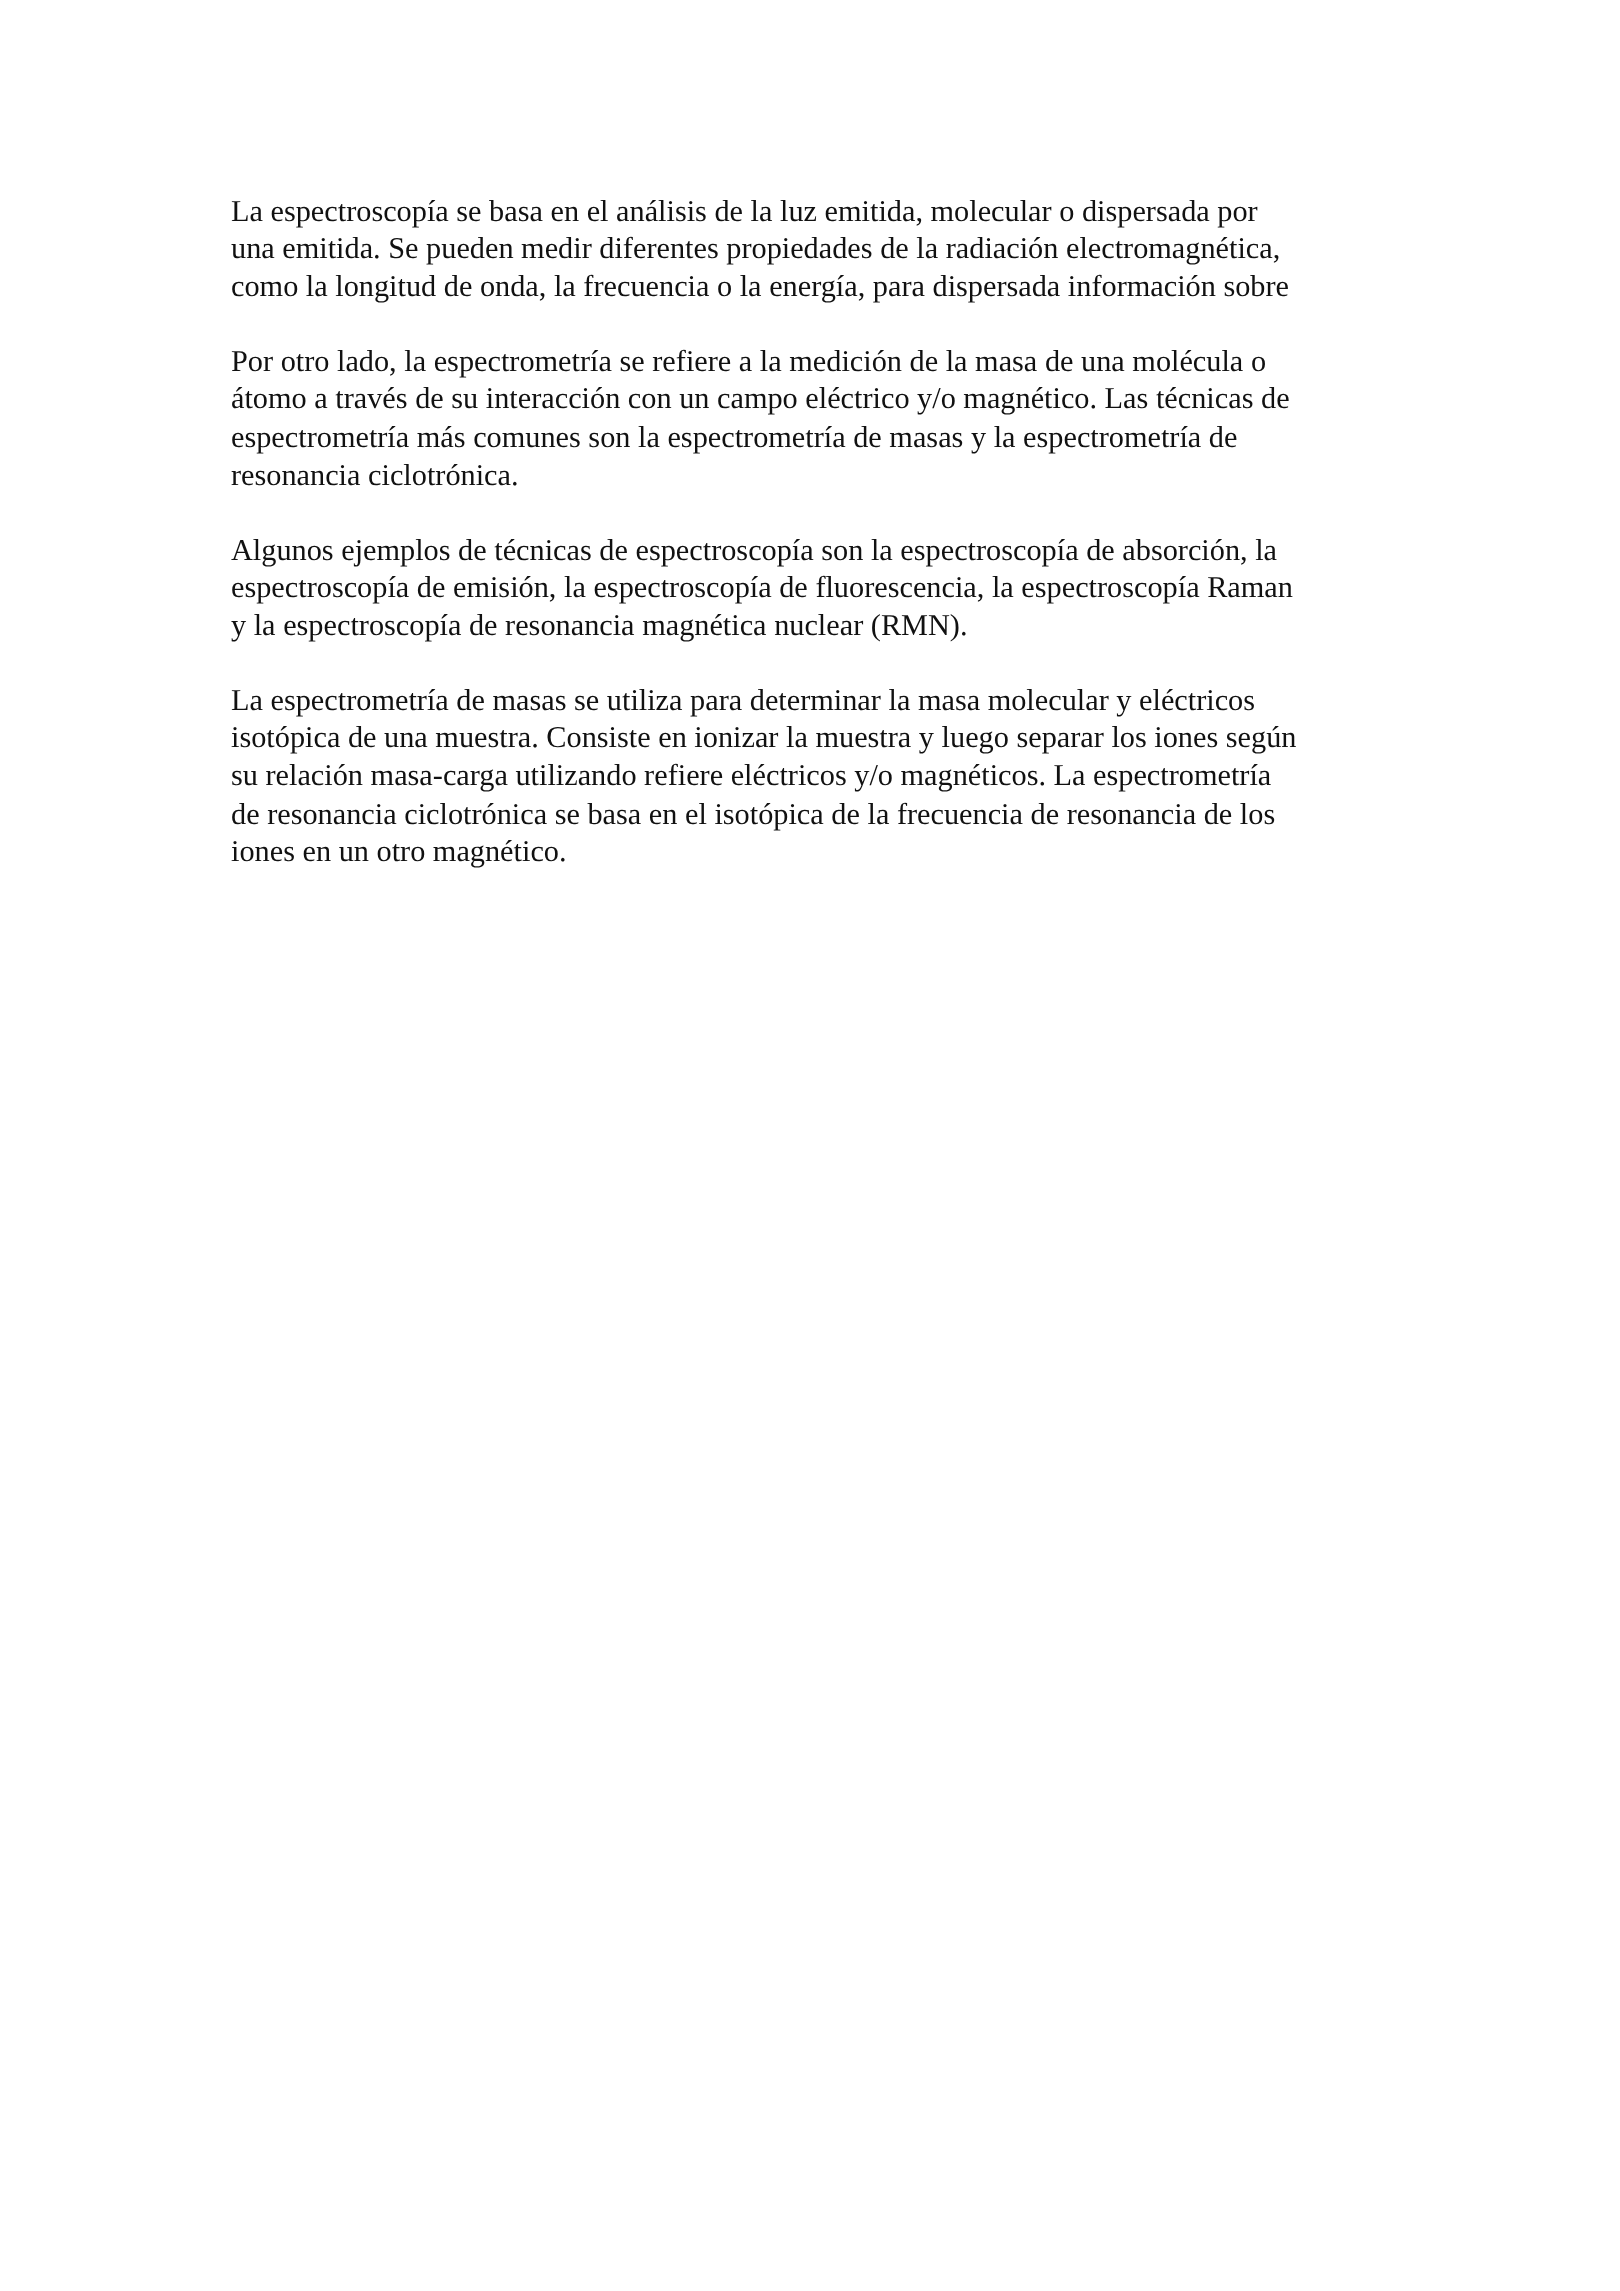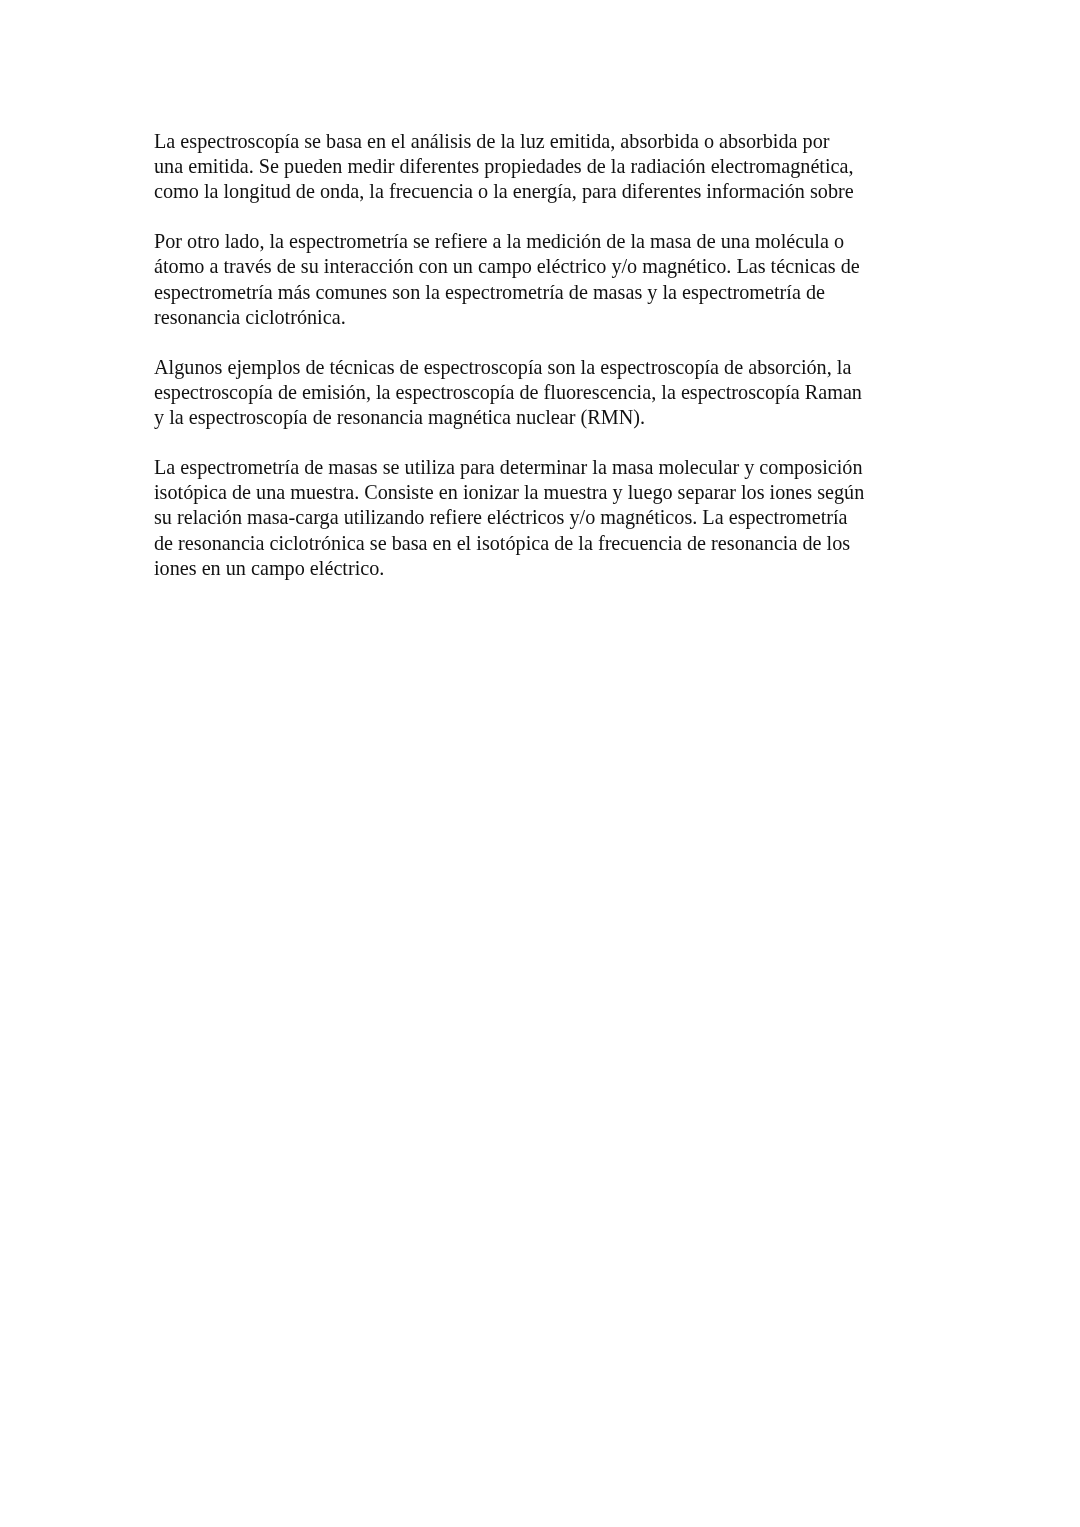--- a/index.html
+++ b/index.html
@@ -29,35 +29,35 @@
     .line {
       display: block;
       white-space: nowrap;
     }
   </style>
 </head>
 <body>
 
 <div class="page">
   <p class="para">
-    <span class="line">La espectroscopía se basa en el análisis de la luz emitida, absorbida o absorbida por</span>
+    <span class="line">La espectroscopía se basa en el análisis de la luz emitida, molecular o dispersada por</span>
     <span class="line">una emitida. Se pueden medir diferentes propiedades de la radiación electromagnética,</span>
-    <span class="line">como la longitud de onda, la frecuencia o la energía, para diferentes información sobre</span>
+    <span class="line">como la longitud de onda, la frecuencia o la energía, para dispersada información sobre</span>
   </p>
   <p class="para">
     <span class="line">Por otro lado, la espectrometría se refiere a la medición de la masa de una molécula o</span>
     <span class="line">átomo a través de su interacción con un campo eléctrico y/o magnético. Las técnicas de</span>
     <span class="line">espectrometría más comunes son la espectrometría de masas y la espectrometría de</span>
     <span class="line">resonancia ciclotrónica.</span>
   </p>
   <p class="para">
     <span class="line">Algunos ejemplos de técnicas de espectroscopía son la espectroscopía de absorción, la</span>
     <span class="line">espectroscopía de emisión, la espectroscopía de fluorescencia, la espectroscopía Raman</span>
     <span class="line">y la espectroscopía de resonancia magnética nuclear (RMN).</span>
   </p>
   <p class="para">
-    <span class="line">La espectrometría de masas se utiliza para determinar la masa molecular y composición</span>
+    <span class="line">La espectrometría de masas se utiliza para determinar la masa molecular y eléctricos</span>
     <span class="line">isotópica de una muestra. Consiste en ionizar la muestra y luego separar los iones según</span>
     <span class="line">su relación masa-carga utilizando refiere eléctricos y/o magnéticos. La espectrometría</span>
     <span class="line">de resonancia ciclotrónica se basa en el isotópica de la frecuencia de resonancia de los</span>
-    <span class="line">iones en un campo eléctrico.</span>
+    <span class="line">iones en un otro magnético.</span>
   </p>
 </div>
 
 </body></html>

